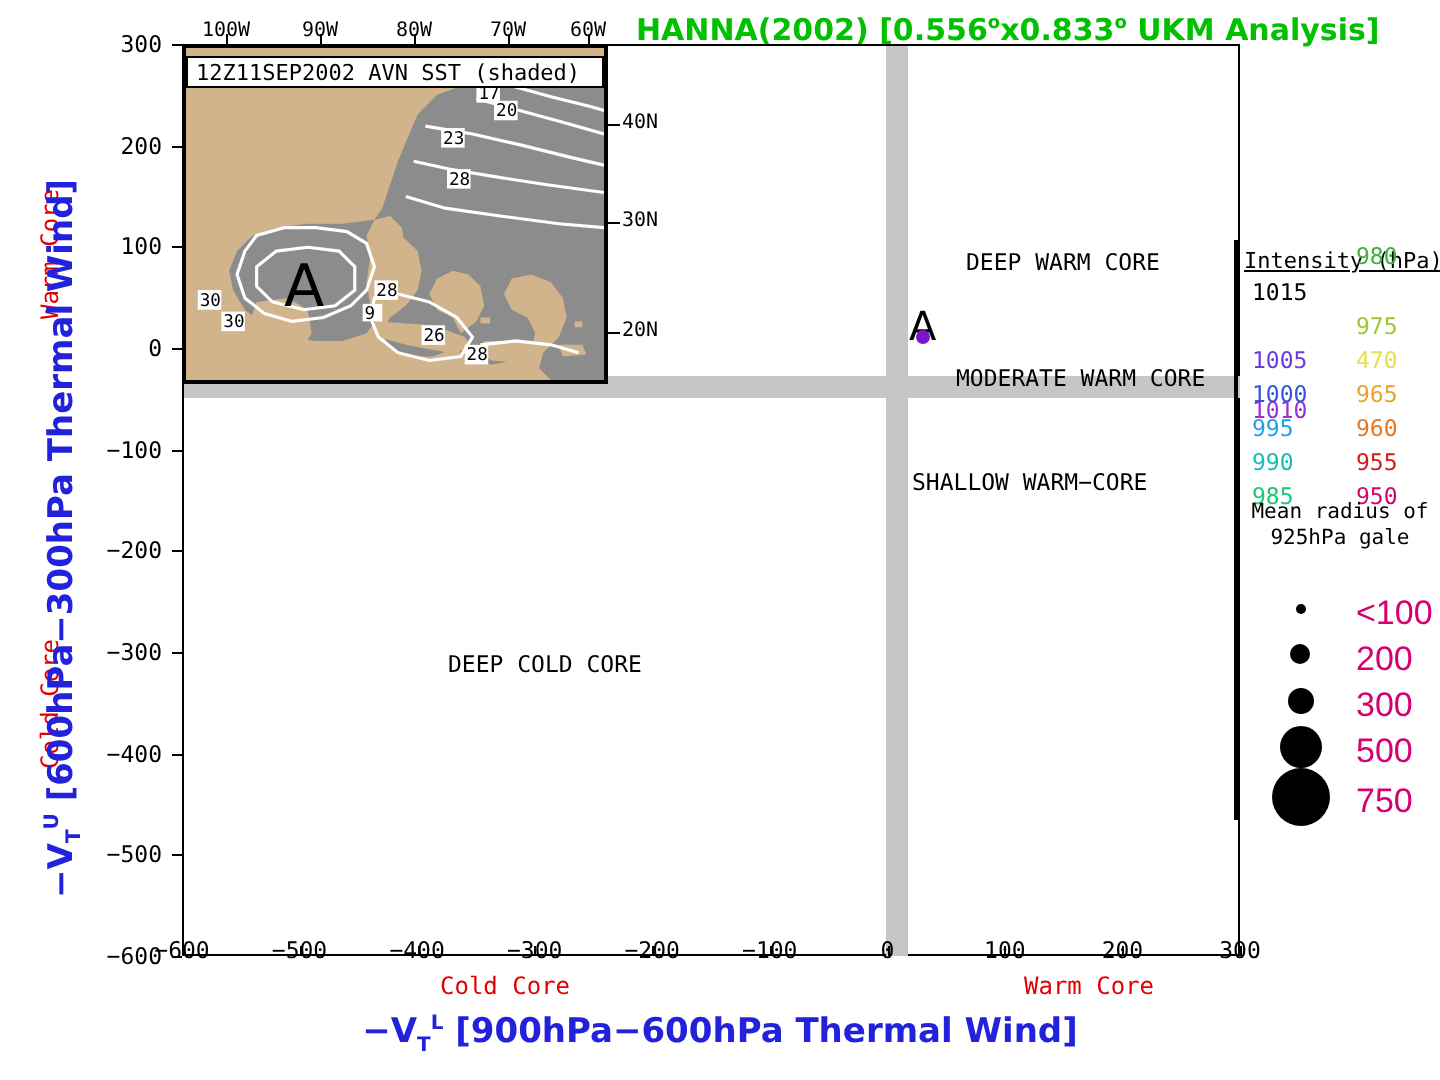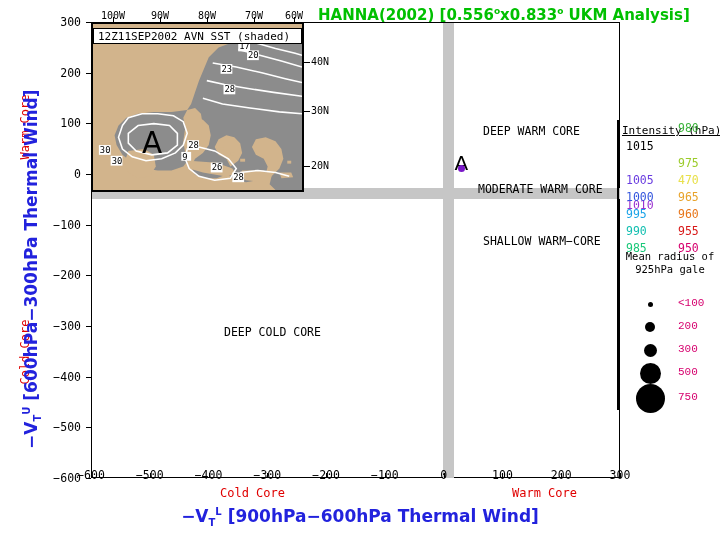--- a/index.html
+++ b/index.html
@@ -60,21 +60,21 @@
   #cap-warm-x{left:512px;top:486px;}
   #cap-warm-y{left:-30px;top:120px;transform:rotate(-90deg);width:110px;text-align:center;}
   #cap-cold-y{left:-30px;top:345px;transform:rotate(-90deg);width:110px;text-align:center;}
 
   
   .regionlab{
     color:#000;font-size:11.5px;font-family:"DejaVu Sans Mono",monospace;white-space:nowrap;
   }
   #lab-deep-warm{left:483px;top:124px;}
   #lab-mod-warm{left:478px;top:182px;}
-  #lab-shallow-warm{left:483px;top:234px;}
+  #lab-shallow-warm{left:456px;top:234px;}
   #lab-deep-cold{left:224px;top:325px;}
 
   
   #marker-A{
     left:455px;top:178px;width:18px;height:22px;
     color:#000;font-size:20px;font-family:"DejaVu Sans",sans-serif;
     line-height:20px;text-align:center;font-weight:normal;
   }
   #marker-dot{
     left:460px;top:188px;width:7px;height:7px;border-radius:50%;background:#7a18c8;
@@ -114,21 +114,21 @@
     font-size:11.5px;font-family:"DejaVu Sans Mono",monospace;
     position:absolute;white-space:nowrap;
   }
   #legend-radius-title{
     left:622px;top:250px;width:96px;color:#000;font-size:10.5px;
     font-family:"DejaVu Sans Mono",monospace;text-align:center;line-height:13px;
   }
   #legend-radius-title .ul{text-decoration:underline;}
   .rad-dot{background:#000;border-radius:50%;position:absolute;}
   .rad-lab{
-    color:#d6006e;font-size:11px;font-family:Liberation Mono, monospace;
+    color:#d6006e;font-size:17px;font-family:Liberation Sans, sans-serif;
     position:absolute;white-space:nowrap;
   }
   #legend-divider{left:617px;top:120px;width:2px;height:290px;background:#000;}
 </style>
 </head>
 <body>
 
 <div class="abs" id="main-title">
   <span>HANNA(2002)</span>
   <span> [0.556<span class="sup">o</span>x0.833<span class="sup">o</span> UKM Analysis]</span>

